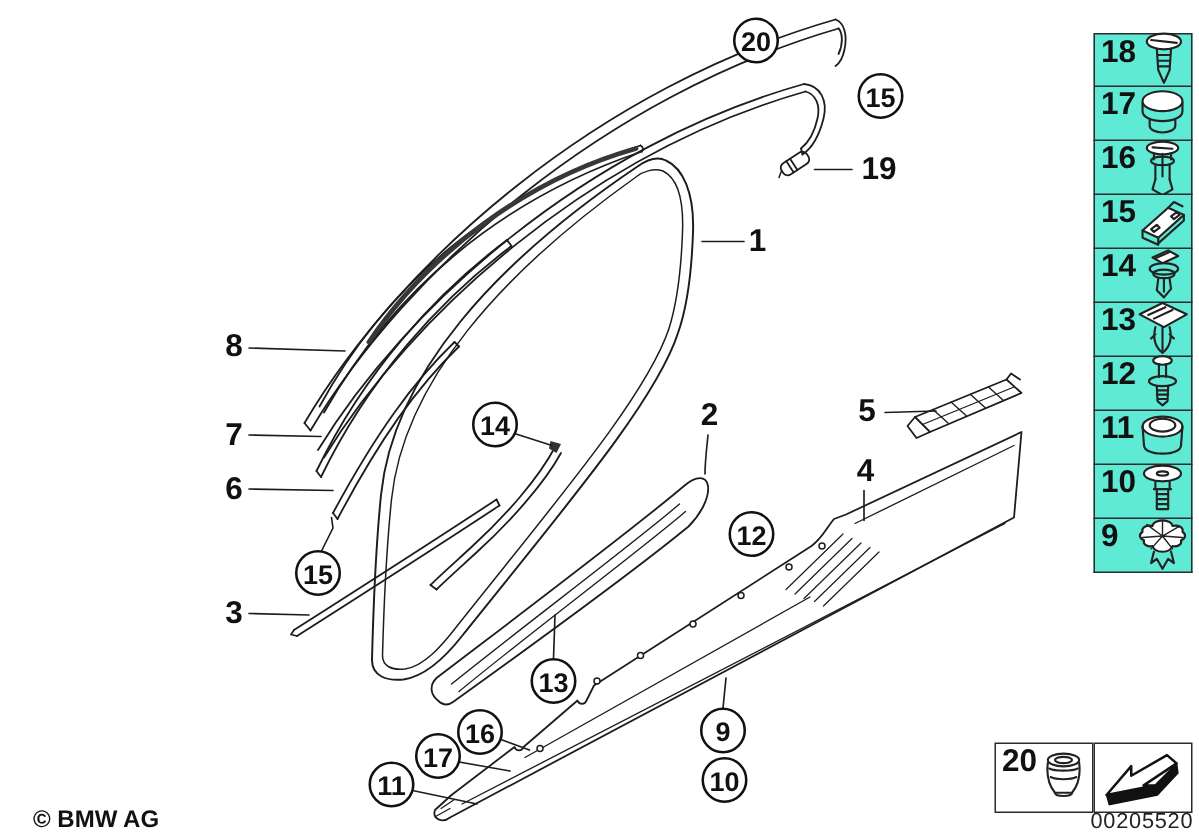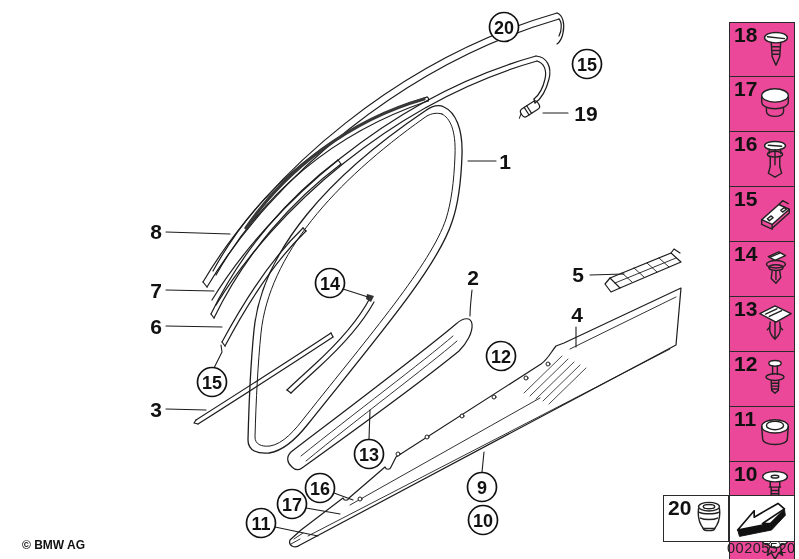--- a/index.html
+++ b/index.html
@@ -4,26 +4,26 @@
 <style>
   html,body{margin:0;padding:0;background:#fff;}
   #stage{position:relative;width:799px;height:559px;background:#fff;overflow:hidden;
          font-family:"Liberation Sans",sans-serif;}
   #art{position:absolute;left:0;top:0;}
   svg text{font-family:"Liberation Sans",sans-serif;font-weight:bold;fill:#111;}
   .lbl{font-size:21px;}
   .clbl{font-size:18px;}
   
   .panel{position:absolute;left:729px;top:22px;width:66px;box-sizing:border-box;}
-  .p-box{position:relative;box-sizing:border-box;height:55px;border:1.5px solid #2b2b2b;border-top:none;background:#ec4899;}
+  .p-box{position:relative;box-sizing:border-box;height:36px;border:1.5px solid #2b2b2b;border-top:none;background:#5eead4;}
   .p-box:first-child{border-top:1.5px solid #2b2b2b;}
   .p-num{position:absolute;top:1px;left:4px;font-size:21px;font-weight:bold;color:#111;line-height:1;}
   .p-icon{position:absolute;right:0px;top:50%;transform:translateY(-50%);}
   .p-side{position:absolute;box-sizing:border-box;border:1.5px solid #2b2b2b;background:#fff;width:66px;height:47px;top:495px;}
-  .copyright{position:absolute;left:22px;top:538px;font-size:12px;font-weight:600;color:#111;}
+  .copyright{position:absolute;left:22px;top:538px;font-size:16px;font-weight:600;color:#111;}
   .imgnum{position:absolute;left:727px;top:540px;width:68px;text-align:center;font-size:14.5px;color:#222;letter-spacing:.5px;}
   .ic{stroke:#222;stroke-width:1.5;fill:none;stroke-linecap:round;stroke-linejoin:round;}
 </style>
 </head>
 <body>
 
 <div id="stage">
 
   <svg id="art" width="799" height="559" viewBox="0 0 799 559">
     <g stroke="#1d1d1d" stroke-width="1.2" fill="none" stroke-linecap="round" stroke-linejoin="round">

